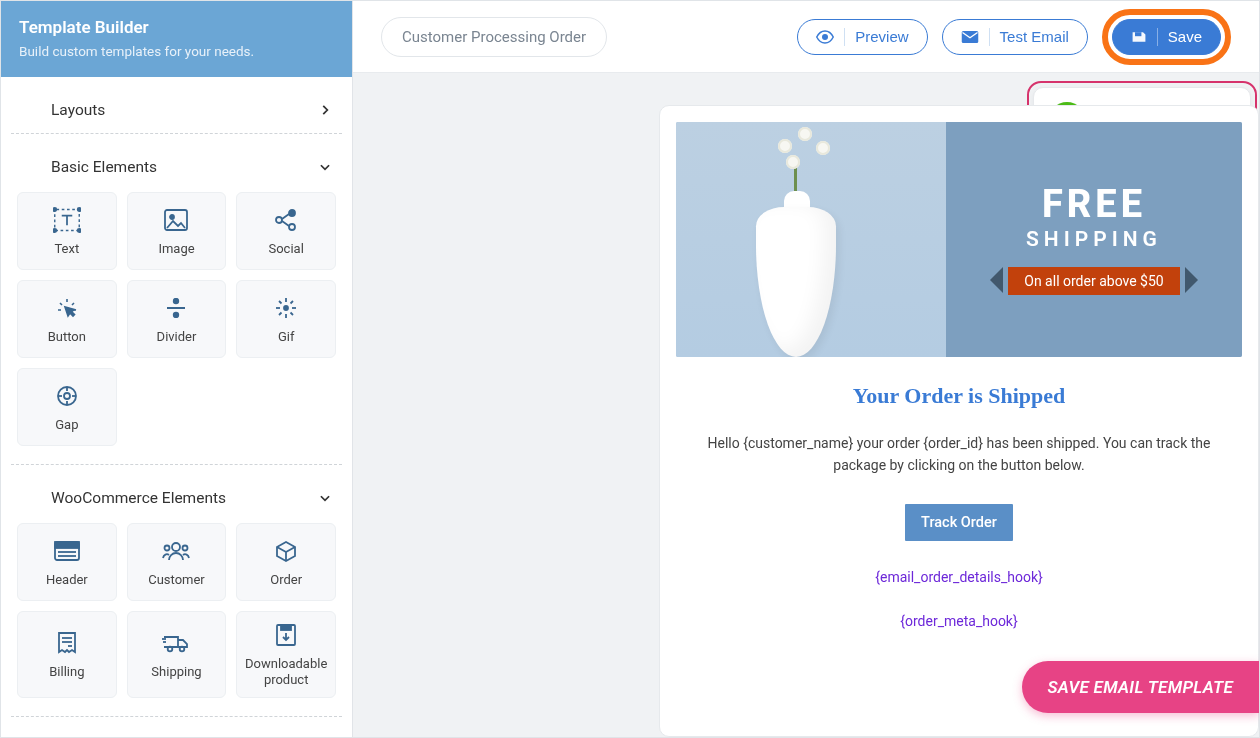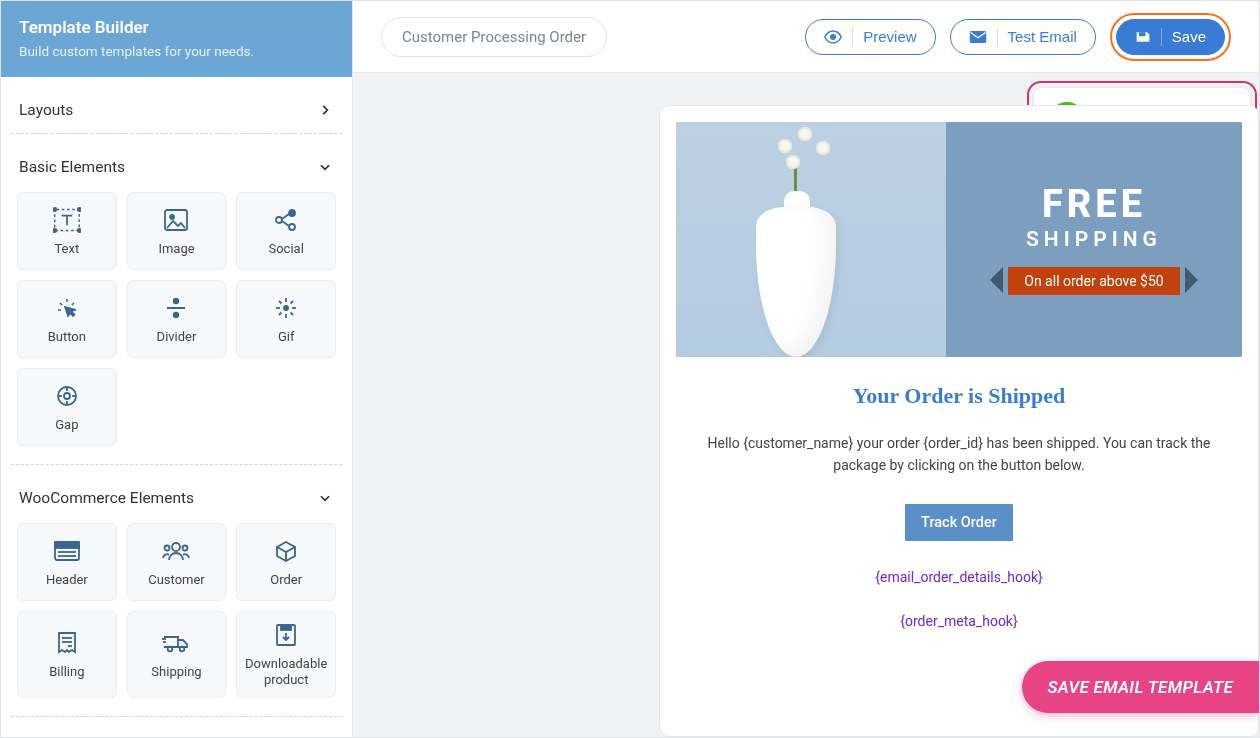--- a/index.html
+++ b/index.html
@@ -6,36 +6,36 @@
   html, body { width: 100%; height: 100%; font-family: -apple-system, BlinkMacSystemFont, "Segoe UI", Roboto, Arial, sans-serif; background: #f1f3f5; color: #2b2b2b; }
   .app { display: flex; width: 1260px; height: 738px; position: relative; overflow: hidden; background: #f0f2f4; border: 1px solid #e0e4e8; }
   
   .sidebar { width: 352px; background: #ffffff; display: flex; flex-direction: column; border-right: 1px solid #e1e4e8; }
   .sb-header { background: #6ba6d5; color: #ffffff; padding: 16px 18px 18px; }
   .sb-header h1 { font-size: 17px; font-weight: 600; }
   .sb-header p { font-size: 13.5px; font-weight: 400; margin-top: 6px; color: #e8f1f9; }
   .sb-scroll { flex: 1; overflow-y: auto; padding: 0 12px 12px; }
   .sb-section { padding: 20px 4px 4px; }
   .sb-section-head { display: flex; align-items: center; justify-content: space-between; cursor: pointer; padding: 4px 2px 10px; }
-  .sb-section-head span { font-size: 15.5px; color: #333; }
+  .sb-section-head span { font-size: 15.5px; color: #333; margin-left: 32px; }
   .chev { width: 18px; height: 18px; display: inline-flex; align-items: center; justify-content: center; color: #3a3a3a; }
   .divider-dashed { border: none; border-top: 1px dashed #d0d4d8; margin: 0 -2px; }
   .grid { display: grid; grid-template-columns: repeat(3, 1fr); gap: 10px; padding: 6px 0 14px; }
   .tile { background: #f7f8fa; border: 1px solid #eceff2; border-radius: 6px; display: flex; flex-direction: column; align-items: center; justify-content: center; min-height: 78px; cursor: grab; padding: 8px 4px; }
   .tile .ticon { height: 30px; display: flex; align-items: center; justify-content: center; color: #5b8ebc; }
   .tile .tlabel { font-size: 13px; color: #444; margin-top: 6px; text-align: center; line-height: 1.25; }
   
   .main { flex: 1; display: flex; flex-direction: column; position: relative; }
   .topbar { height: 72px; background: #ffffff; display: flex; align-items: center; padding: 0 28px; gap: 14px; border-bottom: 1px solid #e8ebee; }
   .tpl-name { flex: 0 0 auto; border: 1px solid #e2e6ea; border-radius: 24px; padding: 10px 20px; color: #7a8591; font-size: 15px; background: #fff; min-width: 220px; }
   .spacer { flex: 1; }
   .pill-btn { display: inline-flex; align-items: center; gap: 10px; border: 1.5px solid #3a7bd5; color: #3a7bd5; background: #fff; border-radius: 24px; padding: 8px 18px; font-size: 15px; cursor: pointer; font-weight: 500; }
   .pill-btn .sep { width: 1px; height: 18px; background: #cfe0f3; }
   .pill-btn.filled { background: #3a7bd5; color: #fff; border-color: #3a7bd5; }
-  .save-wrap { border: 2px solid #f97316; border-radius: 30px; padding: 4px; }
+  .save-wrap { border: 6px solid #f97316; border-radius: 30px; padding: 4px; }
   .toast-wrap { position: absolute; right: 2px; top: 80px; border: 2px solid #d6336c; border-radius: 14px; padding: 4px; }
   .toast { background: #ffffff; border: 1px solid #e7e9ec; border-radius: 10px; padding: 14px 30px 14px 14px; display: flex; align-items: center; gap: 16px; width: 218px; box-shadow: 0 2px 6px rgba(0,0,0,0.05); }
   .toast .check { width: 38px; height: 38px; border-radius: 50%; background: #4CBB17; display: flex; align-items: center; justify-content: center; color: #fff; flex-shrink: 0; }
   .toast .t-title { font-size: 16.5px; font-weight: 600; color: #4CBB17; }
   .toast .t-msg { font-size: 14px; color: #7a8591; margin-top: 2px; }
   
   .canvas-outer { flex: 1; display: flex; justify-content: flex-end; padding: 32px 0 0; overflow: hidden; position: relative; }
   .email-card { width: 600px; background: #ffffff; border: 1px solid #e6e9ec; border-radius: 10px; padding: 16px 16px 0; display: flex; flex-direction: column; align-items: stretch; }
   .hero { width: 100%; height: 235px; background: #a2bed8; position: relative; overflow: hidden; border-radius: 2px; }
   .hero-left { position: absolute; left: 0; top: 0; width: 270px; height: 100%; background: linear-gradient(180deg,#bcd0e2 0%, #b4cce2 100%); }

